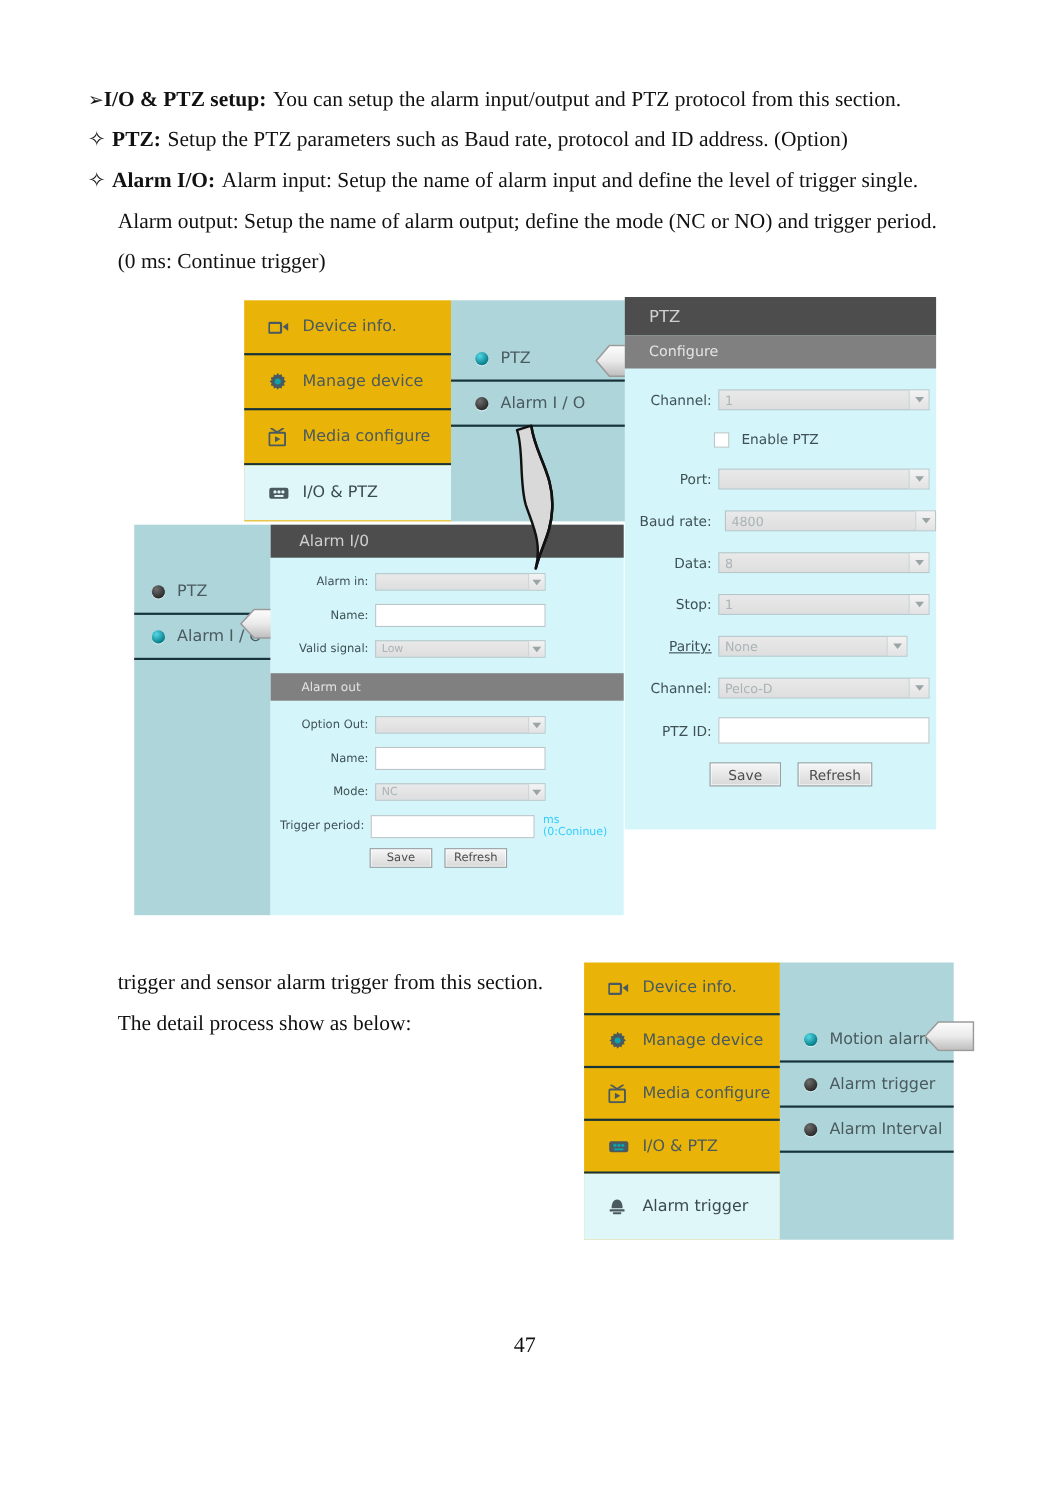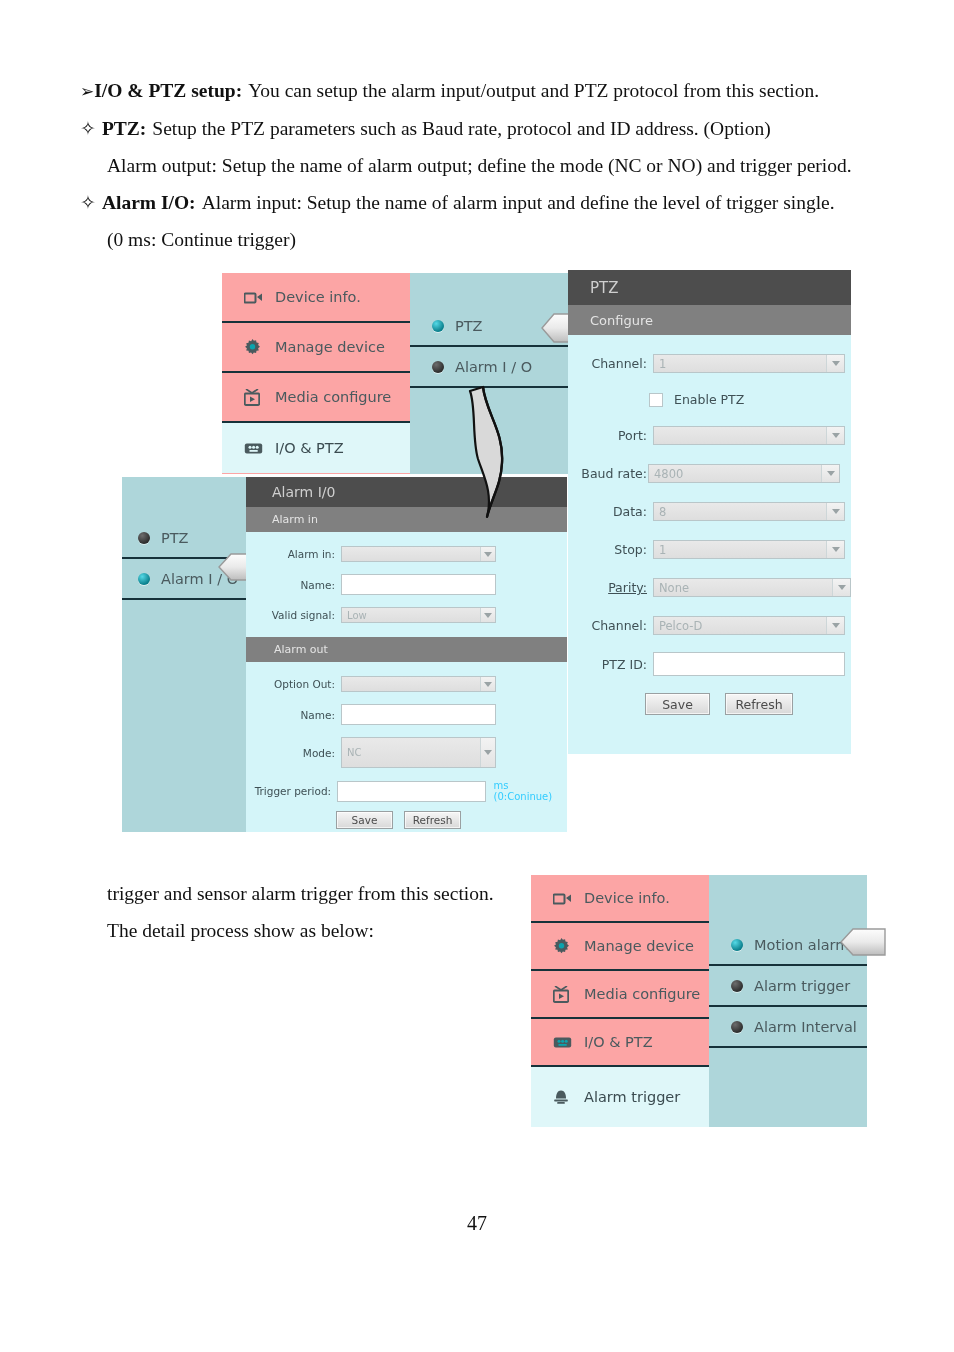--- a/index.html
+++ b/index.html
@@ -17,21 +17,21 @@
   .para  { font-size:19.5px; line-height:37px; color:#111; white-space:nowrap; }
   .para.indent { padding-left:27px; }
   .bullet-arrow { font-size:17px; }
   .bullet-star  { font-size:19px; }
   .b { font-weight:bold; }
   .sp { display:inline-block; width:6px; }
 
   
   .ui { position:absolute; font-family:"DejaVu Sans", sans-serif; }
 
-  .navpane { background:#fca5a5; }
+  .navpane { background:#eab308; }
   .navrow {
     height:50px; display:flex; align-items:center; padding-left:22px;
     color:#4a5a5e; font-size:14.5px;
     border-bottom:2.5px solid #16323a;
   }
   .navrow.last { border-bottom:none; }
   .navrow.active { background:#dff7f9; color:#3b4b50; }
   .navrow .ico { width:22px; margin-right:9px; display:flex; align-items:center; }
 
   .subpane { background:#aed6da; }
@@ -93,25 +93,25 @@
 </head>
 <body>
 
 <div class="prose">
   <div class="para">
     <span class="bullet-arrow">➢</span><span class="b">I/O &amp; PTZ setup:</span><span class="sp"></span><span>You can setup the alarm input/output and PTZ protocol from this section.</span>
   </div>
   <div class="para">
     <span class="bullet-star">✧</span><span class="sp"></span><span class="b">PTZ:</span><span class="sp"></span><span>Setup the PTZ parameters such as Baud rate, protocol and ID address. (Option)</span>
   </div>
+  <div class="para">
+    <span class="bullet-star">✧</span><span class="sp"></span><span class="b">Alarm I/O:</span><span class="sp"></span><span>Alarm input: Setup the name of alarm input and define the level of trigger single.</span>
+  </div>
   <div class="para indent">
     <span>Alarm output: Setup the name of alarm output; define the mode (NC or NO) and trigger period.</span>
-  </div>
-  <div class="para">
-    <span class="bullet-star">✧</span><span class="sp"></span><span class="b">Alarm I/O:</span><span class="sp"></span><span>Alarm input: Setup the name of alarm input and define the level of trigger single.</span>
   </div>
   <div class="para indent">
     <span>(0 ms: Continue trigger)</span>
   </div>
 </div>
 
 <div class="ui navpane" style="left:222px; top:273px; width:188px; height:201px;">
   <div class="navrow">
     <span class="ico">
       <svg width="19" height="13" viewBox="0 0 19 13">
@@ -202,21 +202,21 @@
     <div class="select" style="width:192px; margin-left:6px;">
       <span class="val"></span>
       <span class="caret">
           <i></i>
         </span>
     </div>
   </div>
 
   <div class="field" style="margin:19px 0 0 0;">
     <div class="flabel" style="width:79px; font-size:12.5px;">Baud rate:</div>
-    <div class="select" style="width:192px; margin-left:1px;">
+    <div class="select" style="width:192px; margin-left:12px;">
       <span class="val">4800</span>
       <span class="caret">
           <i></i>
         </span>
     </div>
   </div>
 
   <div class="field" style="margin:19px 0 0 0;">
     <div class="flabel" style="width:79px; font-size:12.5px;">Data:</div>
     <div class="select" style="width:192px; margin-left:6px;">
@@ -232,21 +232,21 @@
     <div class="select" style="width:192px; margin-left:6px;">
       <span class="val">1</span>
       <span class="caret">
           <i></i>
         </span>
     </div>
   </div>
 
   <div class="field" style="margin:19px 0 0 0;">
     <div class="flabel" style="width:79px; font-size:12.5px;text-decoration:underline;">Parity:</div>
-    <div class="select" style="width:198px; margin-left:6px;">
+    <div class="select" style="width:172px; margin-left:6px;">
       <span class="val">None</span>
       <span class="caret">
           <i></i>
         </span>
     </div>
   </div>
 
   <div class="field" style="margin:19px 0 0 0;">
     <div class="flabel" style="width:79px; font-size:12.5px;">Channel:</div>
     <div class="select" style="width:192px; margin-left:6px;">
@@ -289,21 +289,20 @@
           <stop offset="0.5" stop-color="#eaeaea"></stop>
           <stop offset="1" stop-color="#bdbdbd"></stop>
     </linearGradient>
       </defs>
     <path d="M13 1 L45 1 L45 27 L13 27 L1 14 Z" fill="url(#hg2)" stroke="#9a9a9a" stroke-width="1.4"></path>
   </svg>
 </div>
 
 <div class="ui panel" style="left:246px; top:477px; width:321px; height:355px;">
   <div class="titlebar" style="height:30px; font-size:14px; padding-left:26px;">Alarm I/0</div>
-  <div class="subbar sm">Alarm in</div>
 
   <div class="field" style="margin:14px 0 0 0;">
     <div class="flabel" style="width:89px; font-size:10.5px;">Alarm in:</div>
     <div class="select" style="width:155px; height:16px; margin-left:6px;">
       <span class="val" style="font-size:10px;"></span>
       <span class="caret" style="width:15px;">
           <i></i>
         </span>
     </div>
   </div>
@@ -335,21 +334,21 @@
     </div>
   </div>
   <div class="field" style="margin:12px 0 0 0;">
     <div class="flabel" style="width:89px; font-size:10.5px;">Name:</div>
     <div class="textbox" style="width:155px; height:21px; margin-left:6px;">
       <span class="val"></span>
     </div>
   </div>
   <div class="field" style="margin:12px 0 0 0;">
     <div class="flabel" style="width:89px; font-size:10.5px;">Mode:</div>
-    <div class="select" style="width:155px; height:31px; margin-left:6px;">
+    <div class="select" style="width:155px; height:16px; margin-left:6px;">
       <span class="val" style="font-size:10px;">NC</span>
       <span class="caret" style="width:15px;">
           <i></i>
         </span>
     </div>
   </div>
   <div class="field" style="margin:12px 0 0 0;">
     <div class="flabel" style="width:89px; font-size:10.5px;">Trigger period:</div>
     <div class="textbox" style="width:155px; height:21px; margin-left:6px;">
       <span class="val"></span>

